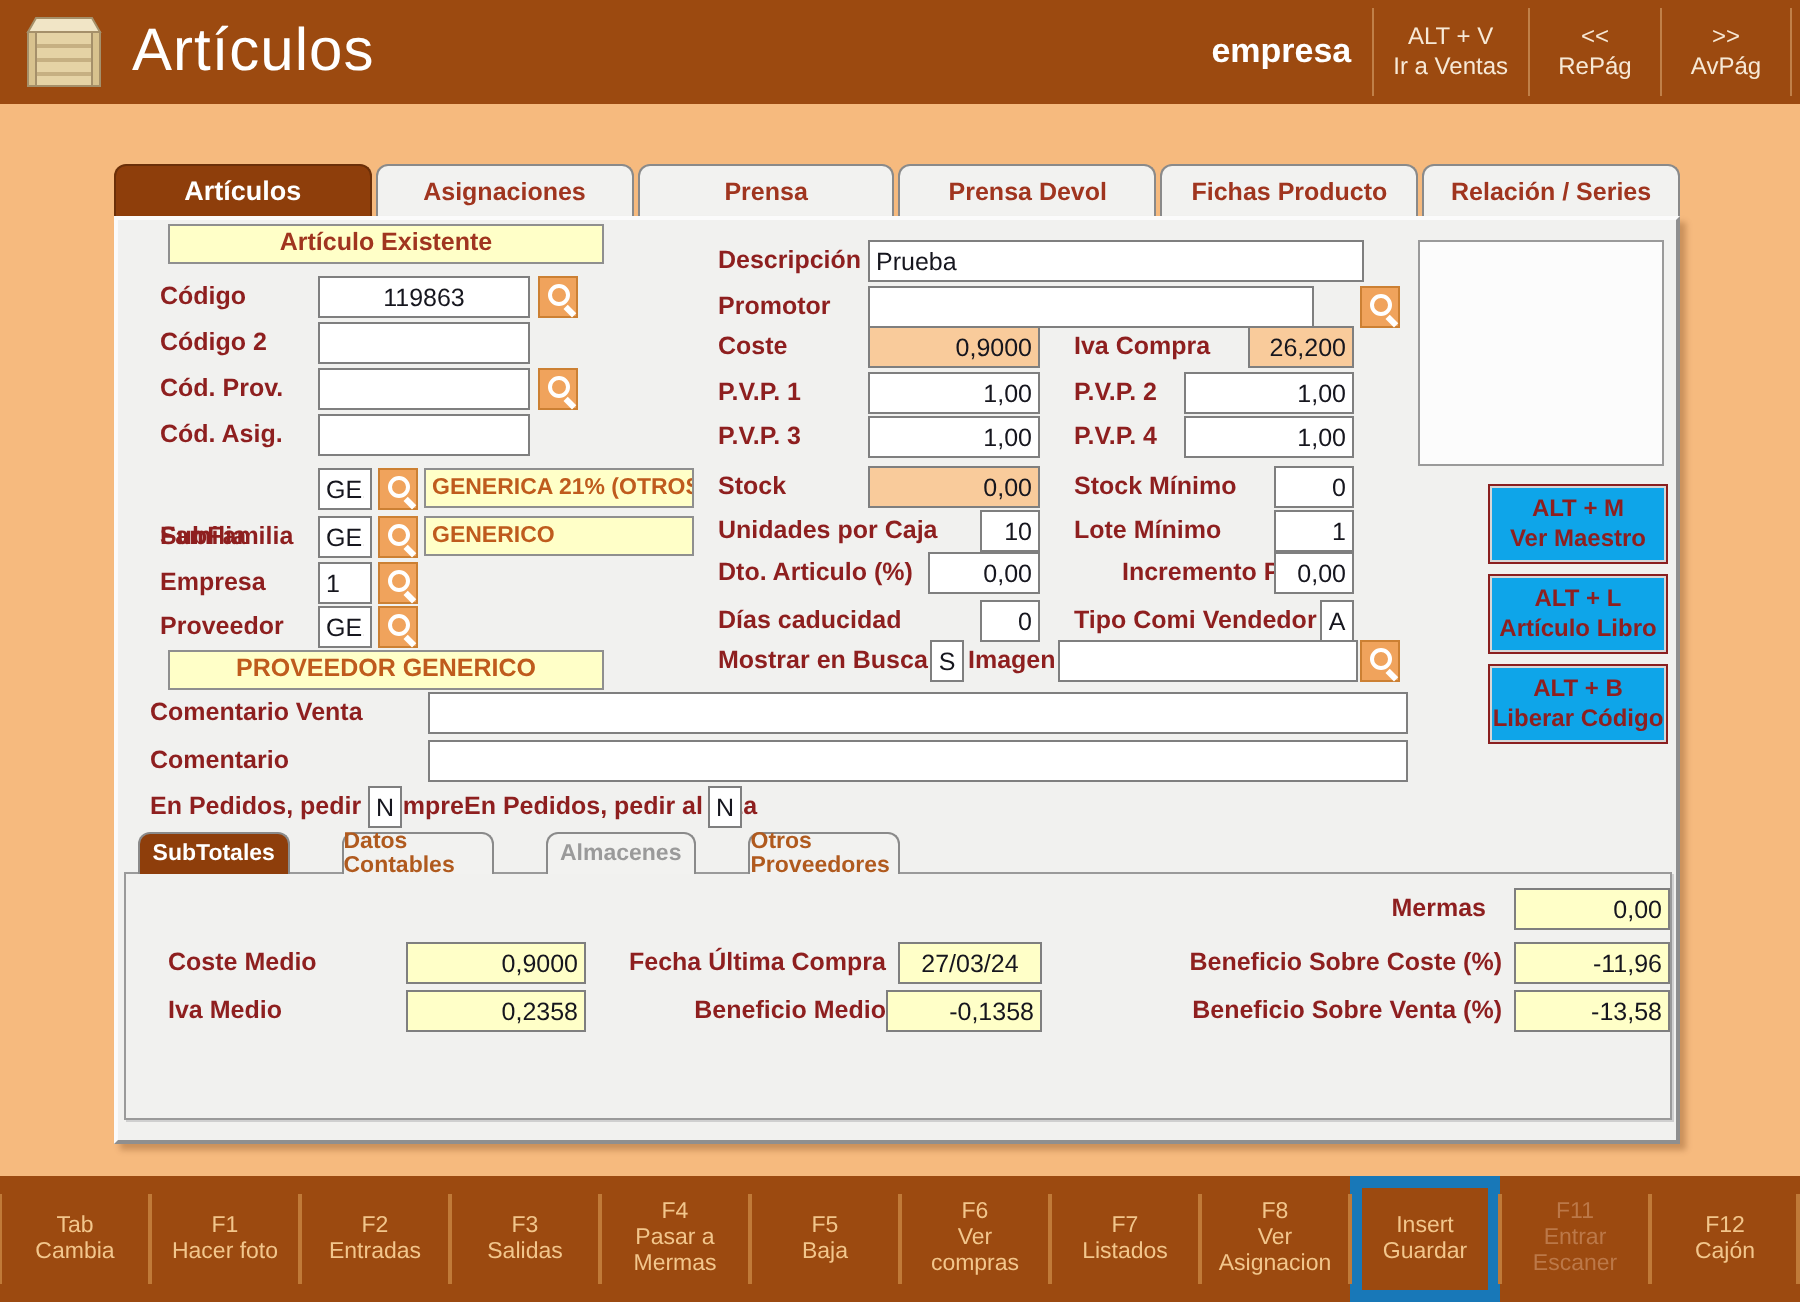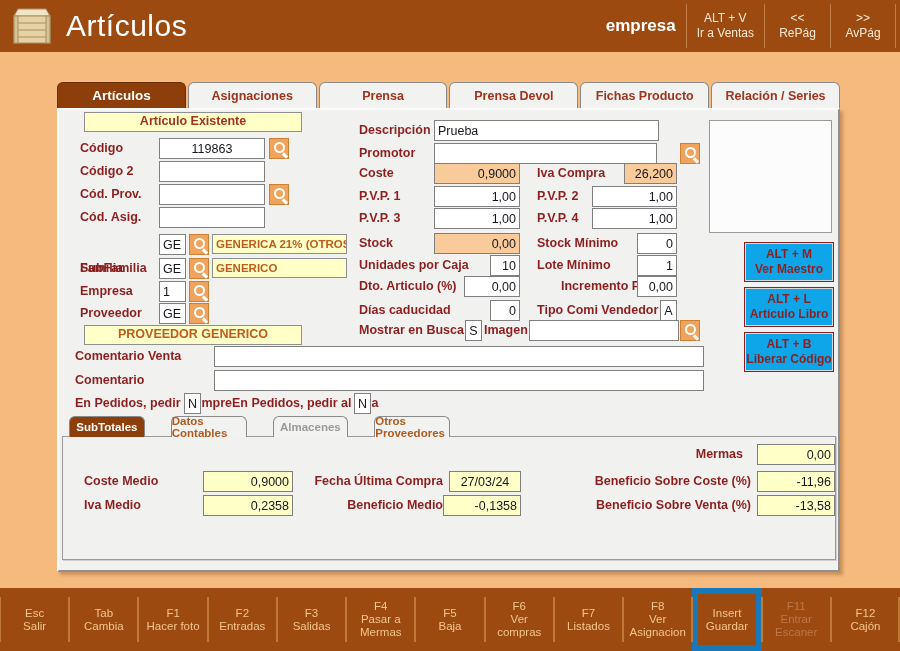--- a/index.html
+++ b/index.html
@@ -166,21 +166,21 @@
 
     <div class="lbl" style="left:21px; top:196px;">Proveedor</div>
     <input class="fld" style="left: 100px; top: 193px; width: 27px;" value="GE1">
     <div class="sbtn" style="left:130px; top:193px;">
         <span class="mag"></span>
       </div>
 
     <div class="banner orange" style="left:25px; top:215px; width:218px;">PROVEEDOR GENERICO</div>
 
     <div class="lbl" style="left:300px; top:13px;">Descripción</div>
-    <input class="fld" style="left: 375px; top: 10px; width: 225px;" value="Prueba">
+    <input class="fld" style="left: 375px; top: 10px; width: 248px;" value="Prueba">
 
     <div class="lbl" style="left:300px; top:36px;">Promotor</div>
     <input class="fld" style="left: 375px; top: 33px; width: 223px;" value="">
     <div class="sbtn" style="left:621px; top:33px;">
         <span class="mag"></span>
       </div>
 
     <div class="lbl" style="left:300px; top:56px;">Coste</div>
     <input class="fld num hl" style="left: 375px; top: 53px; width: 86px;" value="0,9000">
     <div class="lbl" style="left:478px; top:56px;">Iva Compra</div>
@@ -273,24 +273,20 @@
       <div class="lbl right" style="left:230px; top:61px; width:150px;">Beneficio Medio</div>
       <input class="fld num yellow" style="left: 380px; top: 58px; width: 78px;" value="-0,1358">
       <div class="lbl right" style="left:430px; top:61px; width:258px;">Beneficio Sobre Venta  (%)</div>
       <input class="fld num yellow" style="left: 694px; top: 58px; width: 78px;" value="-13,58">
     </div>
   </div>
 </div>
 
 <div class="fnbar">
   <div class="fn">
-    <span>Esc</span>
-    <span class="fl2">Salir</span>
-  </div>
-  <div class="fn">
     <span>Tab</span>
     <span class="fl2">Cambia</span>
   </div>
   <div class="fn">
     <span>F1</span>
     <span class="fl2">Hacer foto</span>
   </div>
   <div class="fn">
     <span>F2</span>
     <span class="fl2">Entradas</span>

